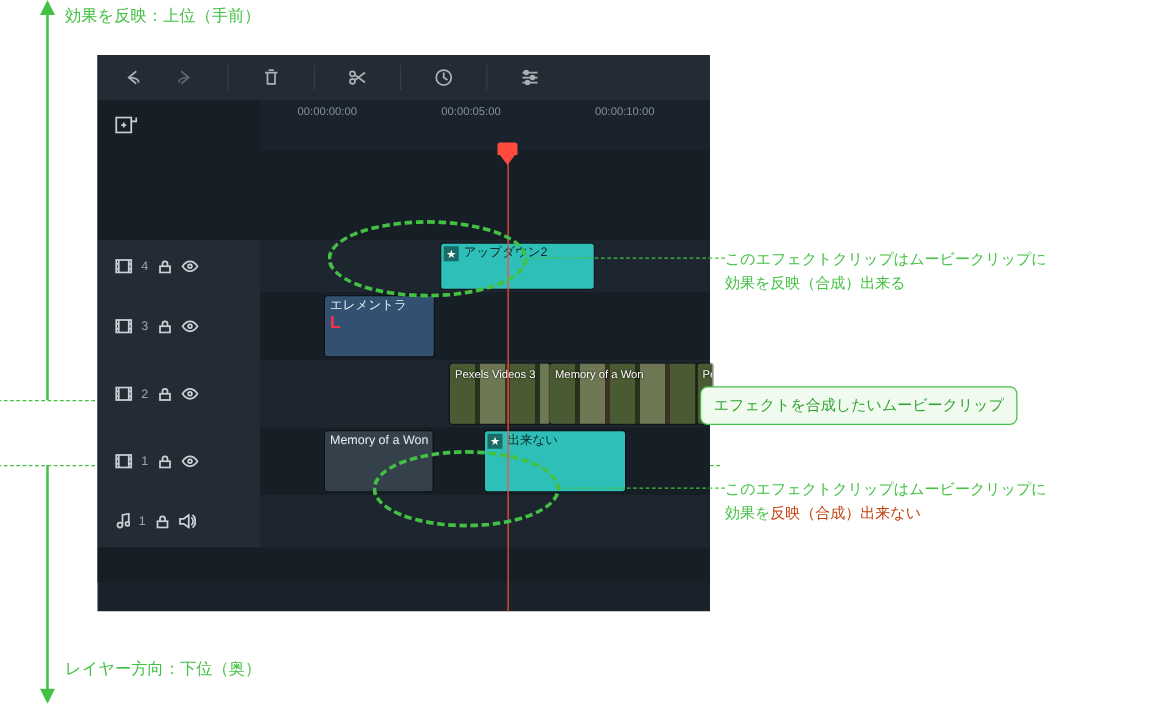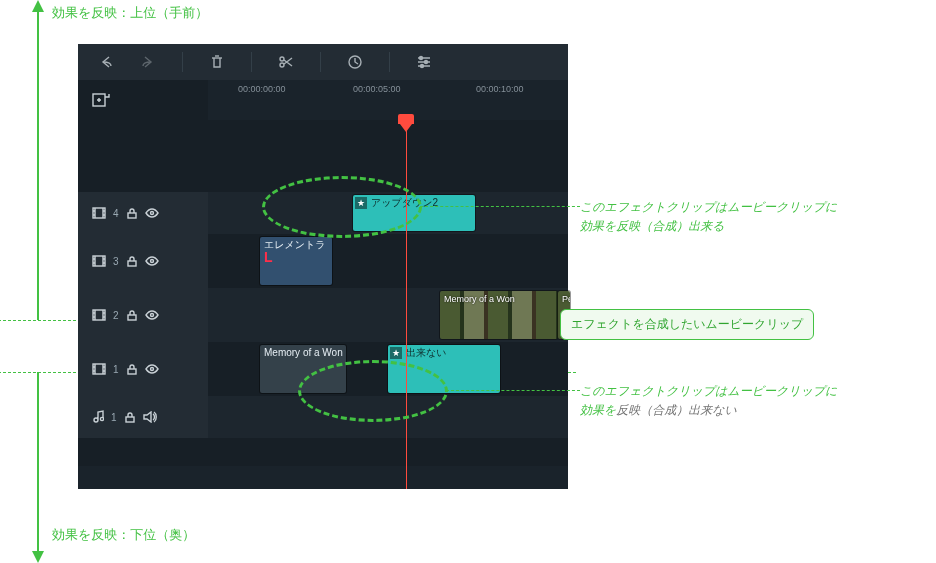--- a/index.html
+++ b/index.html
@@ -85,37 +85,37 @@
   .clip.text .le { color:#ff2f4a; font-weight:bold; font-size:14px; }
   .clip.dark { background:#34414a; }
   .halo {
     position:absolute; pointer-events:none; z-index:50;
     border:3px dashed #43c143; border-radius:50%;
   }
   .callout-box {
     border:1px solid #43c143; background:#f0faef; padding:6px 10px; border-radius:6px;
     position:absolute; font-size:12px; color:#30a530;
   }
-  .callout-text { position:absolute; font-size:12px; line-height:1.6; color:#43c143;font-style:italic; }
-  .callout-text .red { color:#737373; }
+  .callout-text { position:absolute; font-size:12px; line-height:1.6; color:#43c143; }
+  .callout-text .red { color:#c2410c; }
   .lead { position:absolute; border-top:1px dashed #43c143; }
   svg.iconstroke { stroke:#c9d1d6; stroke-width:1.4; fill:none; }
 </style>
 </head>
 <body>
 
 <div class="arrow-up"></div>
 <div class="vline-top"></div>
 <div class="green label-top">効果を反映：上位（手前）</div>
 
 <div class="h-dotted-1"></div>
 <div class="h-dotted-2"></div>
 
 <div class="vline-bot"></div>
-<div class="green label-bot">効果を反映：下位（奥）</div>
+<div class="green label-bot">レイヤー方向：下位（奥）</div>
 <div class="arrow-down"></div>
 
 <div class="timeline">
 
   <div class="toolbar">
     <span class="tool-icon">
       <svg class="iconstroke" width="16" height="16">
           <path d="M11 3l-6 5 6 5"></path>
           <path d="M5 8c3 0 8 0 8 4"></path>
         </svg>
@@ -218,21 +218,21 @@
       <svg class="iconstroke" width="12" height="12">
           <rect x="2" y="6" width="8" height="5"></rect>
           <path d="M4 6V4a2 2 0 014 0v2"></path>
         </svg>
       <svg class="iconstroke" width="14" height="10">
           <path d="M1 5c2-3 4-4 6-4s4 1 6 4c-2 3-4 4-6 4s-4-1-6-4z"></path>
           <circle cx="7" cy="5" r="1.5"></circle>
         </svg>
     </div>
     <div class="track-body">
-      <div class="clip text" style="left:52px;width:72px">
+      <div class="clip text" style="left:52px;width:87px">
         <span>エレメントラ</span><br>
         <span class="le">L</span>
       </div>
     </div>
   </div>
 
   <div class="track">
     <div class="track-label">
       <svg class="iconstroke" width="14" height="12">
           <rect x="1" y="1" width="12" height="10"></rect>
@@ -242,20 +242,23 @@
       <svg class="iconstroke" width="12" height="12">
           <rect x="2" y="6" width="8" height="5"></rect>
           <path d="M4 6V4a2 2 0 014 0v2"></path>
         </svg>
       <svg class="iconstroke" width="14" height="10">
           <path d="M1 5c2-3 4-4 6-4s4 1 6 4c-2 3-4 4-6 4s-4-1-6-4z"></path>
           <circle cx="7" cy="5" r="1.5"></circle>
         </svg>
     </div>
     <div class="track-body alt">
+      <div class="clip video" style="left:152px;width:80px">
+        <span class="vt">Pexels Videos  3</span>
+      </div>
       <div class="clip video" style="left:232px;width:118px">
         <span class="vt">Memory of a Won</span>
       </div>
       <div class="clip video" style="left:350px;width:12px">
         <span class="vt">Pe</span>
       </div>
     </div>
   </div>
 
   <div class="track">

